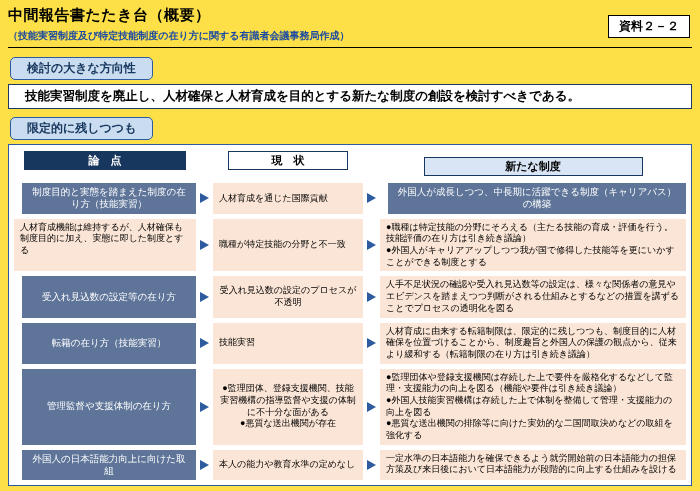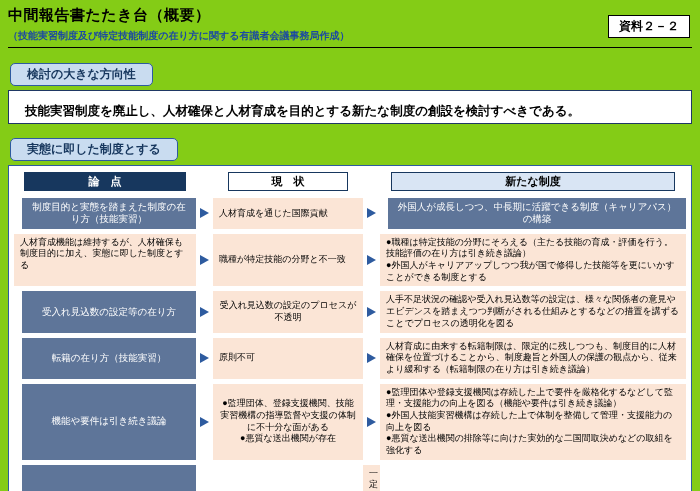--- a/index.html
+++ b/index.html
@@ -1,40 +1,40 @@
 <!DOCTYPE html>
 <html><head>
 <meta charset="utf-8">
 <style>
   * { box-sizing: border-box; margin: 0; padding: 0; }
   html,body { background:#fff; }
   body { font-family: "Liberation Sans", "DejaVu Sans", sans-serif; }
-  .page { position:relative; width:700px; height:491px; background:#84cc16; overflow:hidden; padding:6px 8px 4px 8px; }
+  .page { position:relative; width:700px; height:491px; background:#fde047; overflow:hidden; padding:6px 8px 4px 8px; }
 
   
   .hdr { position:relative; padding-right:90px; }
   .title { font-size:15px; font-weight:bold; color:#000; letter-spacing:0.5px; }
   .subtitle { font-size:10px; font-weight:bold; color:#1b4aa2; margin-top:4px; }
   .docnum { position:absolute; top:9px; right:2px; border:1.6px solid #000; padding:2px 10px; font-size:12px; font-weight:bold; background:#fff; }
   .rule { border-top:1.5px solid #000; margin:4px 0 5px 0; }
 
   
-  .pill { display:inline-block; background:#c9dcf0; border:1.5px solid #2e5b9f; border-radius:5px; padding:2px 16px; font-size:12px; font-weight:bold; color:#17375e; margin:10px 0 4px 2px; }
+  .pill { display:inline-block; background:#c9dcf0; border:1.5px solid #2e5b9f; border-radius:5px; padding:2px 16px; font-size:12px; font-weight:bold; color:#17375e; margin:4px 0 4px 2px; }
 
   
-  .statement { border:1.6px solid #1f3864; background:#fff; padding:12px 6px 3px 16px; font-size:12.5px; font-weight:bold; color:#000; margin:0 0 4px 0; }
+  .statement { border:1.6px solid #1f3864; background:#fff; padding:3px 6px 3px 16px; font-size:12.5px; font-weight:bold; color:#000; margin:0 0 4px 0; }
 
   
   .panel { border:1.8px solid #2e5b9f; background:#fff; padding:5px 5px; }
   .grid { display:grid; grid-template-columns:182px 17px 150px 17px 1fr; row-gap:5px; column-gap:0; }
 
   .colhdr { font-size:11px; font-weight:bold; text-align:center; }
   .hdr-issues { background:#17375e; color:#fff; width:162px; margin:1px auto 2px auto; padding:2px 0; }
   .hdr-current { background:#fff; color:#000; border:1.2px solid #17375e; width:120px; margin:1px auto 2px auto; padding:1px 0; }
-  .hdr-new { background:#d9e5f4; color:#000; border:1.2px solid #17375e; width:284px; margin:1px auto 2px auto; padding:1px 0; }
+  .hdr-new { background:#d9e5f4; color:#000; border:1.2px solid #17375e; width:219px; margin:7px auto 2px auto; padding:1px 0; }
 
   .cell { font-size:9px; line-height:1.3; }
   .issue { background:#5e7599; color:#fff; display:flex; align-items:center; justify-content:center; text-align:center; padding:3px 8px; font-size:9.5px;margin-left:8px; }
   .current { background:#fbe5d6; color:#000; display:flex; align-items:center; padding:3px 6px; white-space:pre-line;text-align:center; }
   .newcell { background:#fbe5d6; color:#000; padding:3px 6px; white-space:pre-line; }
 
   .acell { display:flex; align-items:center; justify-content:center; }
   .arrow { width:0; height:0; border-top:5px solid transparent; border-bottom:5px solid transparent; border-left:9px solid #2e5b9f; display:inline-block; }
 </style>
 </head>
@@ -45,21 +45,21 @@
   <div class="hdr">
     <div class="title">中間報告書たたき台（概要）</div>
     <div class="subtitle">（技能実習制度及び特定技能制度の在り方に関する有識者会議事務局作成）</div>
     <div class="docnum">資料２－２</div>
   </div>
   <div class="rule"></div>
 
   <div class="pill">検討の大きな方向性</div>
   <div class="statement">技能実習制度を廃止し、人材確保と人材育成を目的とする新たな制度の創設を検討すべきである。</div>
 
-  <div class="pill">実態に即した制度とする</div>
+  <div class="pill">限定的に残しつつも</div>
 
   <div class="panel">
     <div class="grid">
 
       <div class="colhdr">
           <div class="hdr-issues">論　点</div>
         </div>
       <div class="acell"></div>
       <div class="colhdr">
           <div class="hdr-current">現　状</div>
@@ -97,43 +97,44 @@
       <div class="cell current">受入れ見込数の設定のプロセスが不透明</div>
       <div class="acell">
           <span class="arrow"></span>
         </div>
       <div class="cell newcell">人手不足状況の確認や受入れ見込数等の設定は、様々な関係者の意見やエビデンスを踏まえつつ判断がされる仕組みとするなどの措置を講ずることでプロセスの透明化を図る</div>
 
       <div class="cell issue">転籍の在り方（技能実習）</div>
       <div class="acell">
           <span class="arrow"></span>
         </div>
-      <div class="cell current">原則不可</div>
+      <div class="cell current">技能実習</div>
       <div class="acell">
           <span class="arrow"></span>
         </div>
       <div class="cell newcell">人材育成に由来する転籍制限は、限定的に残しつつも、制度目的に人材確保を位置づけることから、制度趣旨と外国人の保護の観点から、従来より緩和する（転籍制限の在り方は引き続き議論）</div>
 
-      <div class="cell issue">機能や要件は引き続き議論</div>
+      <div class="cell issue">管理監督や支援体制の在り方</div>
       <div class="acell">
           <span class="arrow"></span>
         </div>
       <div class="cell current">●監理団体、登録支援機関、技能実習機構の指導監督や支援の体制に不十分な面がある
 ●悪質な送出機関が存在</div>
       <div class="acell">
           <span class="arrow"></span>
         </div>
       <div class="cell newcell">●監理団体や登録支援機関は存続した上で要件を厳格化するなどして監理・支援能力の向上を図る（機能や要件は引き続き議論）
 ●外国人技能実習機構は存続した上で体制を整備して管理・支援能力の向上を図る
 ●悪質な送出機関の排除等に向けた実効的な二国間取決めなどの取組を強化する</div>
 
       <div class="cell issue">外国人の日本語能力向上に向けた取組</div>
       <div class="acell">
           <span class="arrow"></span>
         </div>
+      <div class="cell current">本人の能力や教育水準の定めなし</div>
       <div class="acell">
           <span class="arrow"></span>
         </div>
       <div class="cell newcell">一定水準の日本語能力を確保できるよう就労開始前の日本語能力の担保方策及び来日後において日本語能力が段階的に向上する仕組みを設ける</div>
 
     </div>
   </div>
 
 </div>
 

